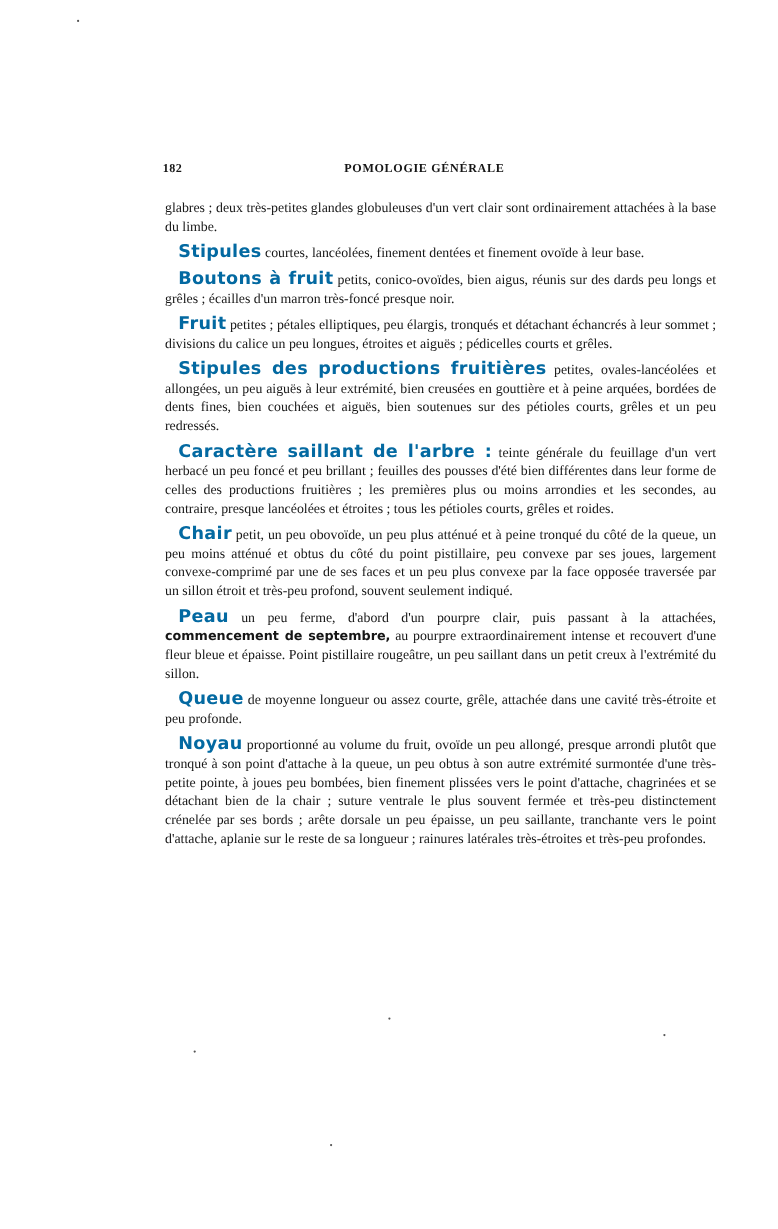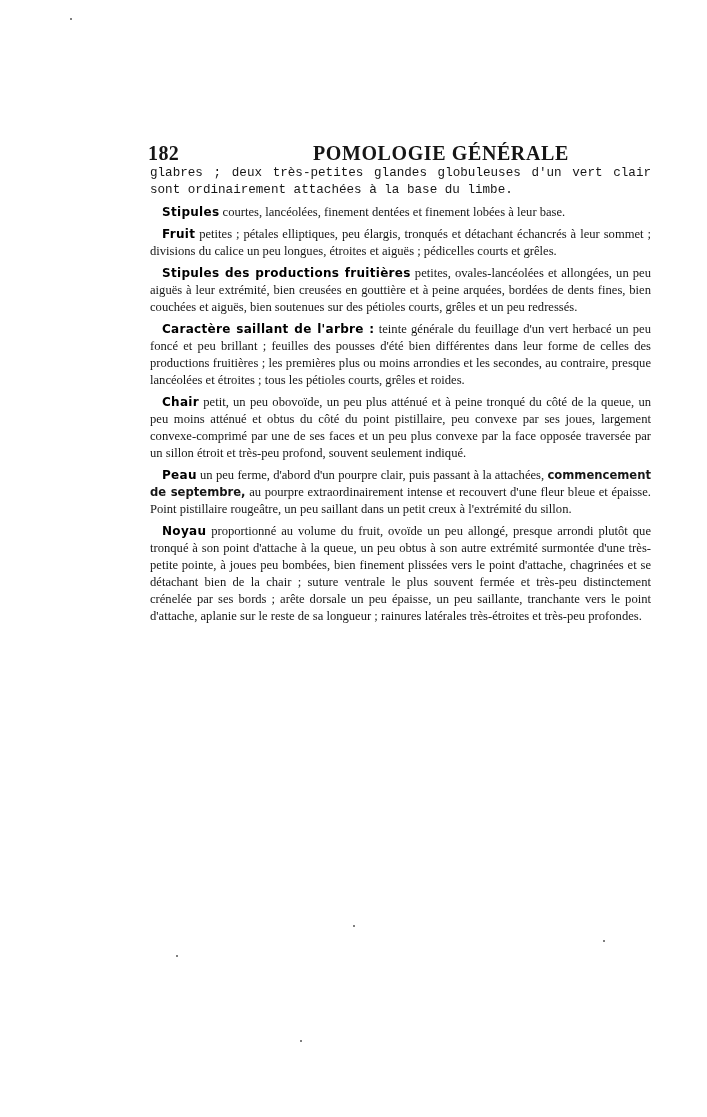--- a/index.html
+++ b/index.html
@@ -17,21 +17,21 @@
     }
     .page {
       position: absolute;
       left: 150px;
       top: 143px;
       width: 501px;
     }
     .running-head {
       position: relative;
       height: 22px;
-      font-size: 20px;
+      font-size: 11px;
       line-height: 20px;
       letter-spacing: 0.4px;
     }
     .page-number {
       position: absolute;
       left: -2px;
       top: 0;
       font-weight: bold;
     }
     .running-title {
@@ -44,29 +44,28 @@
     .para {
       font-size: 12.6px;
       line-height: 17px;
       text-align: justify;
       margin: 0 0 5px 0;
     }
     .para.indent {
       text-indent: 12px;
     }
     .para.first {
-      margin-top: 0;
-      font-family: Liberation Mono, monospace;
+      margin-top: 16px;
     }
     .term {
       font-family: "DejaVu Sans", "Liberation Sans", sans-serif;
       font-weight: bold;
-      font-size: 12px;
+      font-size: 16px;
       letter-spacing: 0.3px;
-      color: #000000;
+      color: #0369a1;
     }
     .emph {
       font-family: "DejaVu Sans", "Liberation Sans", sans-serif;
       font-weight: bold;
       font-size: 11.6px;
     }
     .speck {
       position: absolute;
       width: 2px;
       height: 2px;
@@ -82,23 +81,26 @@
   <div class="running-head">
     <span class="page-number">182</span>
     <span class="running-title">POMOLOGIE GÉNÉRALE</span>
   </div>
 
   <p class="para first">
     <span>glabres ; deux très-petites glandes globuleuses d'un vert clair sont ordinairement attachées à la base du limbe.</span>
   </p>
 
   <p class="para indent">
-    <span class="term">Stipules</span><span> courtes, lancéolées, finement dentées et finement lobées à leur base.</span>
+    <span class="term">Stipules</span><span> courtes, lancéolées, finement dentées et finement ovoïde à leur base.</span>
   </p>
 
+  <p class="para indent">
+    <span class="term">Boutons à fruit</span><span> petits, conico-ovoïdes, bien aigus, réunis sur des dards peu longs et grêles ; écailles d'un marron très-foncé presque noir.</span>
+  </p>
 
   <p class="para indent">
     <span class="term">Fruit</span><span> petites ; pétales elliptiques, peu élargis, tronqués et détachant échancrés à leur sommet ; divisions du calice un peu longues, étroites et aiguës ; pédicelles courts et grêles.</span>
   </p>
 
   <p class="para indent">
     <span class="term">Stipules des productions fruitières</span><span> petites, ovales-lancéolées et allongées, un peu aiguës à leur extrémité, bien creusées en gouttière et à peine arquées, bordées de dents fines, bien couchées et aiguës, bien soutenues sur des pétioles courts, grêles et un peu redressés.</span>
   </p>
 
   <p class="para indent">
@@ -106,20 +108,23 @@
   </p>
 
   <p class="para indent">
     <span class="term">Chair</span><span> petit, un peu obovoïde, un peu plus atténué et à peine tronqué du côté de la queue, un peu moins atténué et obtus du côté du point pistillaire, peu convexe par ses joues, largement convexe-comprimé par une de ses faces et un peu plus convexe par la face opposée traversée par un sillon étroit et très-peu profond, souvent seulement indiqué.</span>
   </p>
 
   <p class="para indent">
     <span class="term">Peau</span><span> un peu ferme, d'abord d'un pourpre clair, puis passant à la attachées, </span><span class="emph">commencement de septembre,</span><span> au pourpre extraordinairement intense et recouvert d'une fleur bleue et épaisse. Point pistillaire rougeâtre, un peu saillant dans un petit creux à l'extrémité du sillon.</span>
   </p>
 
+  <p class="para indent">
+    <span class="term">Queue</span><span> de moyenne longueur ou assez courte, grêle, attachée dans une cavité très-étroite et peu profonde.</span>
+  </p>
 
 
   <p class="para indent">
     <span class="term">Noyau</span><span> proportionné au volume du fruit, ovoïde un peu allongé, presque arrondi plutôt que tronqué à son point d'attache à la queue, un peu obtus à son autre extrémité surmontée d'une très-petite pointe, à joues peu bombées, bien finement plissées vers le point d'attache, chagrinées et se détachant bien de la chair ; suture ventrale le plus souvent fermée et très-peu distinctement crénelée par ses bords ; arête dorsale un peu épaisse, un peu saillante, tranchante vers le point d'attache, aplanie sur le reste de sa longueur ; rainures latérales très-étroites et très-peu profondes.</span>
   </p>
 
 </div>
 
 <div class="speck" style="left:70px;top:18px;"></div>
 <div class="speck" style="left:353px;top:925px;"></div>

